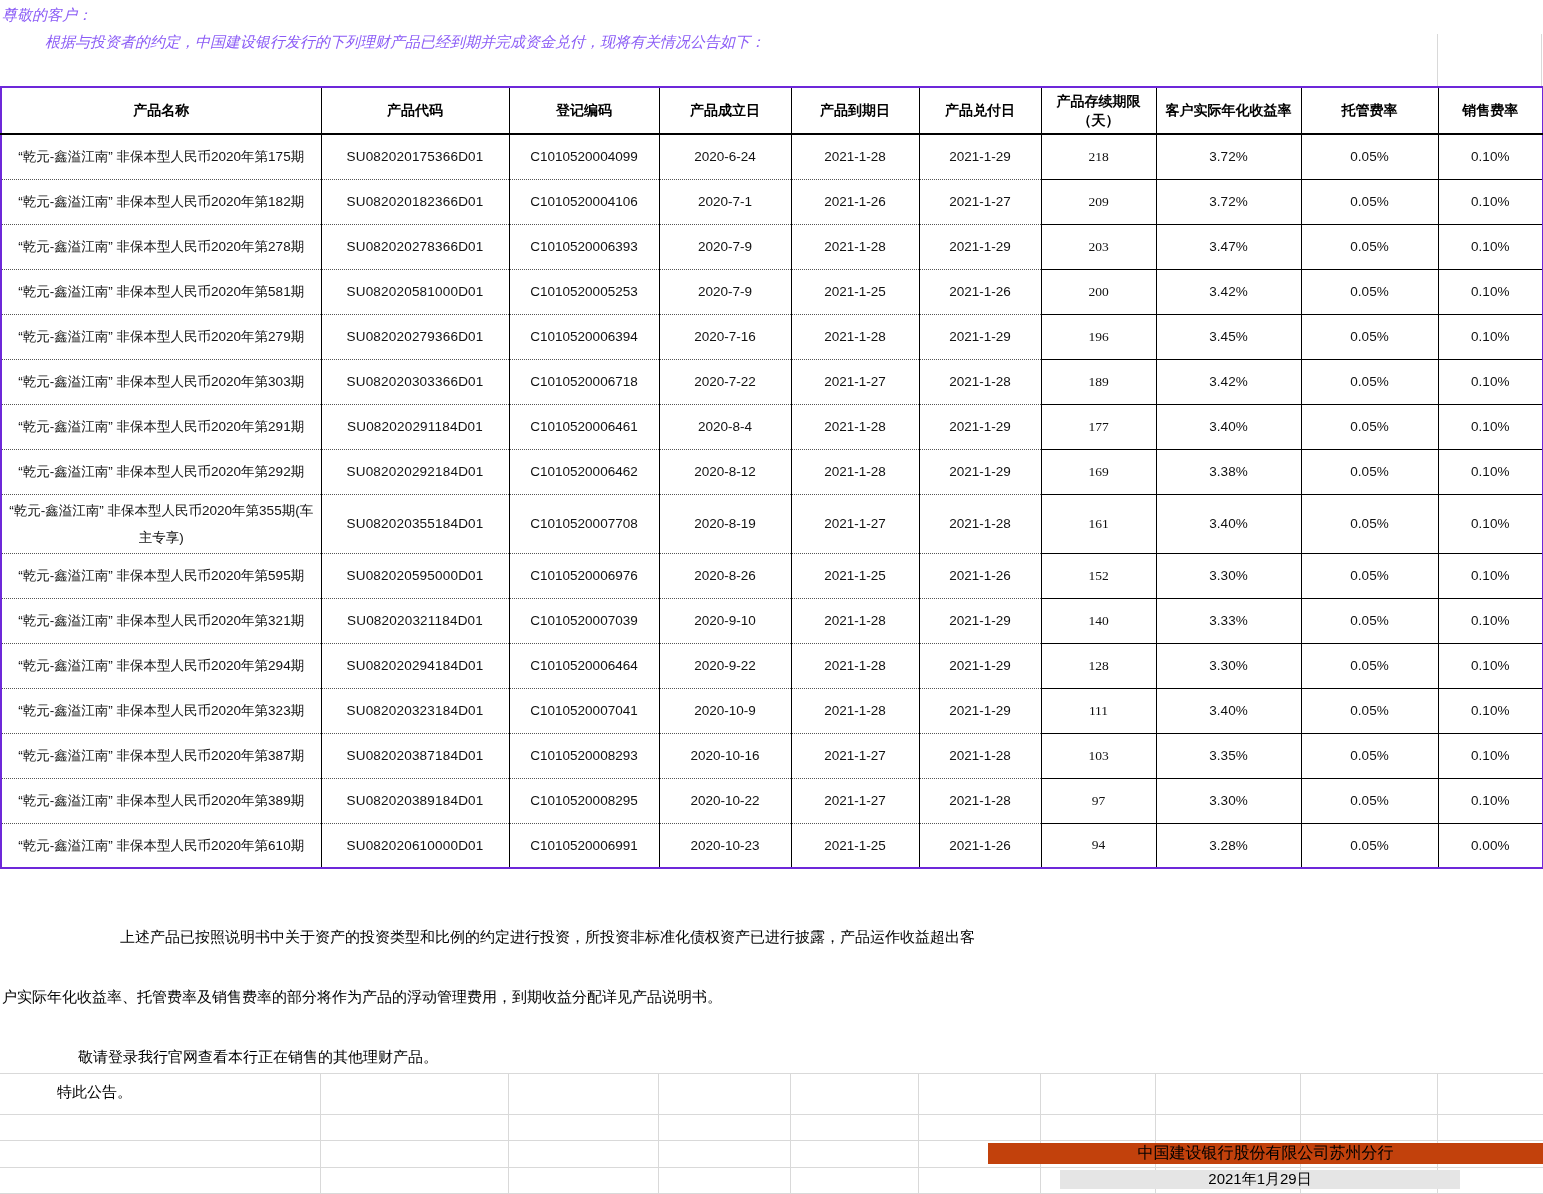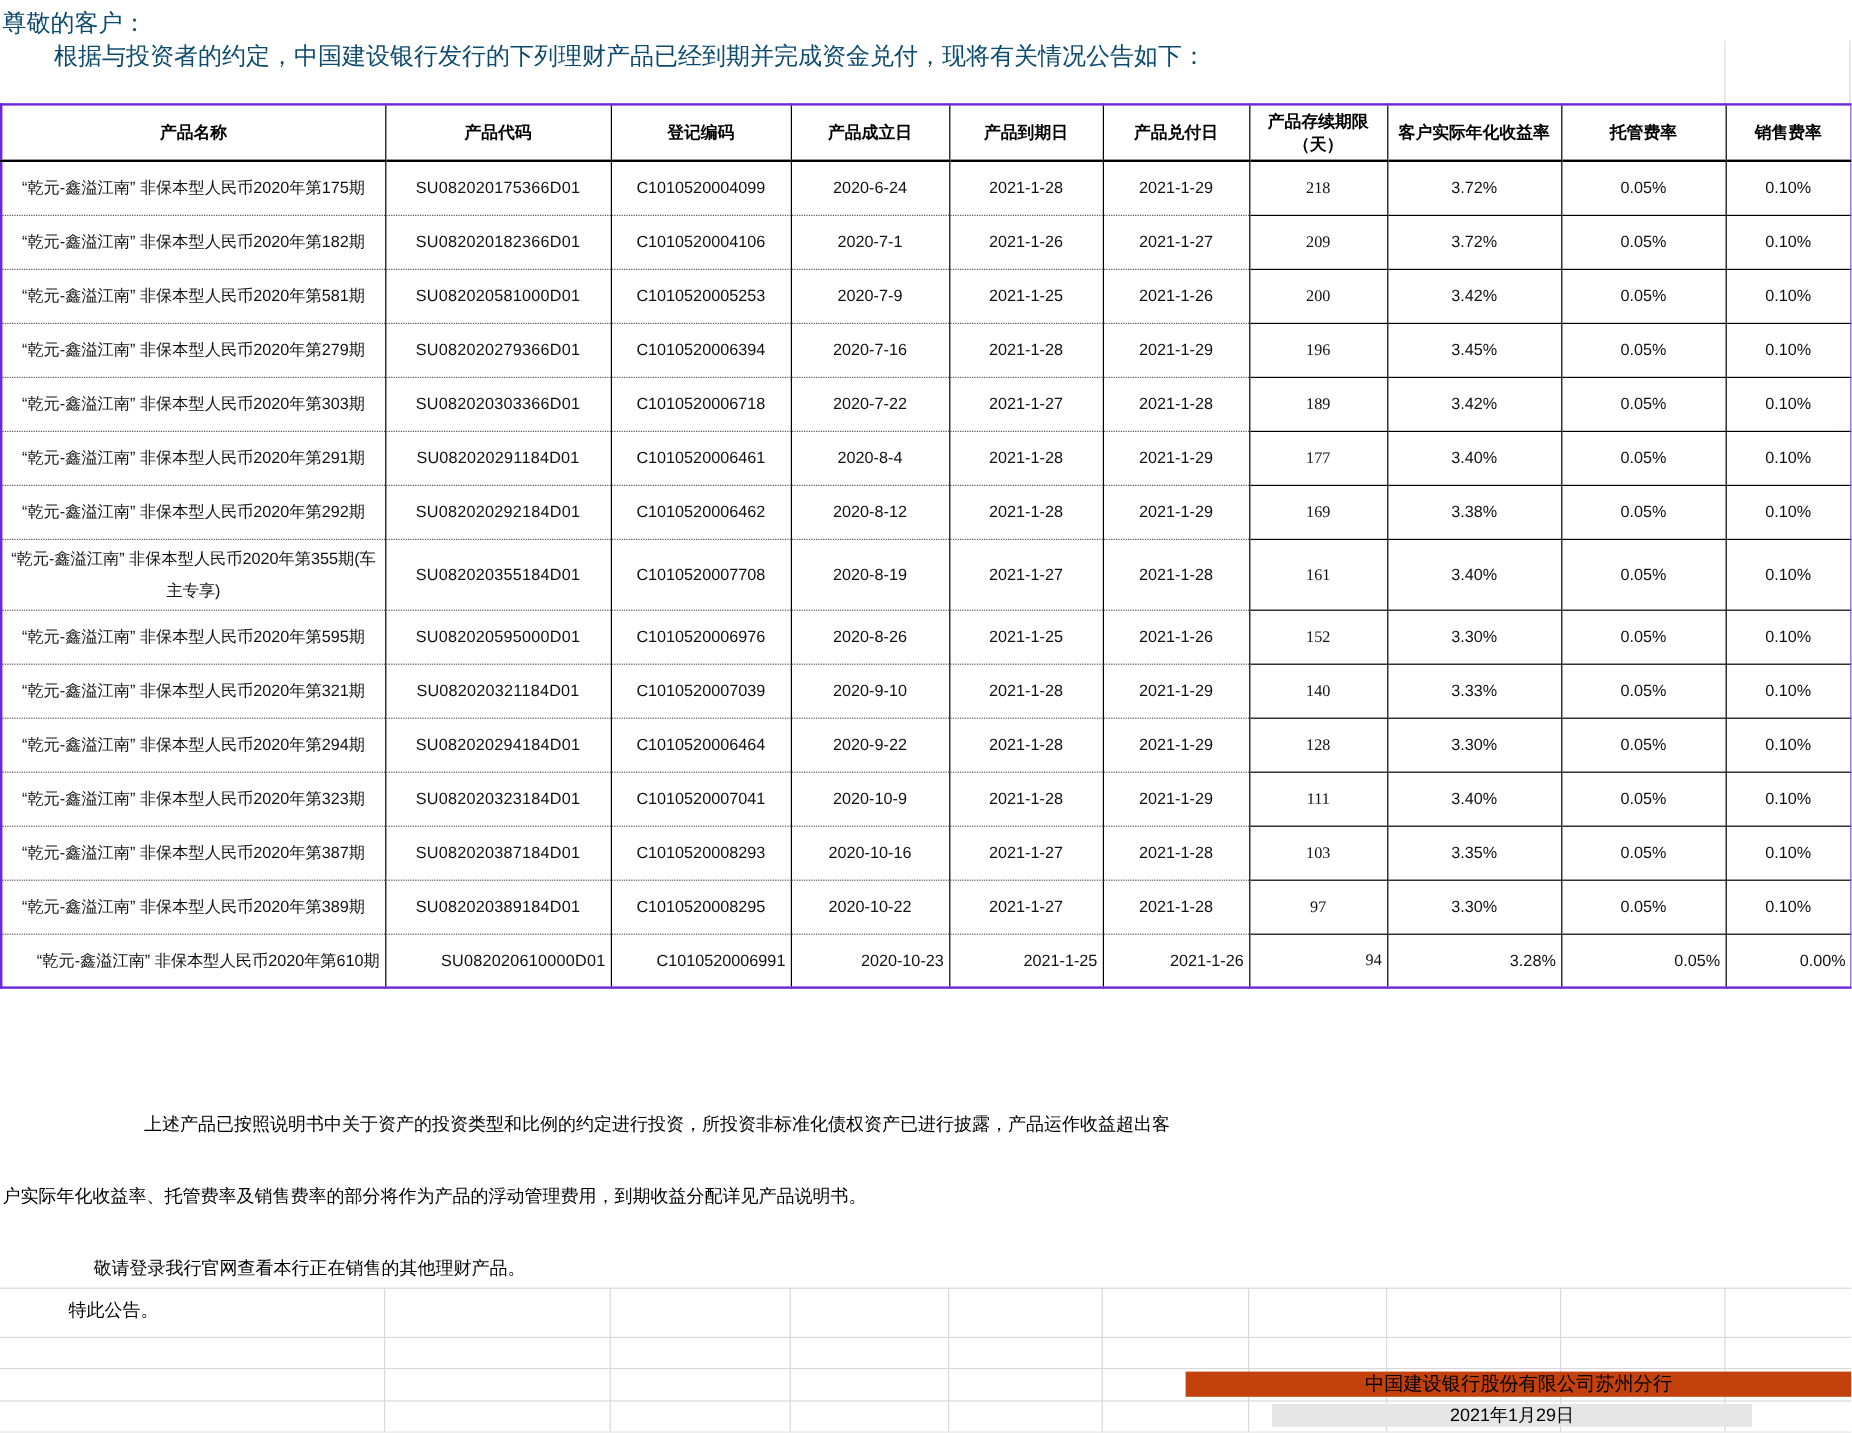--- a/index.html
+++ b/index.html
@@ -1,20 +1,20 @@
 <!DOCTYPE html>
 <html><head>
 <meta charset="utf-8">
 <style>
   * { margin:0; padding:0; box-sizing:border-box; }
   html,body { background:#fff; }
   body { font-family:"Liberation Sans","DejaVu Sans",sans-serif; color:#000; }
   .doc { position:relative; width:1543px; height:1194px; background:#ffffff; overflow:hidden; }
 
-  .top-text { position:absolute; font-size:20px; white-space:nowrap; color:#0c4a6e; }
+  .top-text { position:absolute; font-size:15px; white-space:nowrap; color:#8b5cf6;font-style:italic; }
   .greeting { left:2px; top:6px; }
   .intro    { left:45px; top:33px; }
 
   
   .grid-h, .grid-v { position:absolute; background:#d9d9d9; z-index:0; }
   .grid-h { left:0; width:1543px; height:1px; }
   .grid-v { width:1px; }
 
   
   .tbl-wrap { position:absolute; left:0; top:86px; z-index:2; }
@@ -25,21 +25,21 @@
     font-weight:bold; font-size:14px; height:47px; text-align:center; vertical-align:middle;
     padding:2px 6px; line-height:19px;
   }
   table.products td {
     border-left:1px solid #000; border-right:1px solid #000;
     height:45px; text-align:center; vertical-align:middle; padding:2px 4px;
     font-size:13.5px; color:#111;
   }
   tr.data-row td { border-bottom:1px dotted #555; }
   tr.data-row td.sep-solid { border-bottom:1px solid #000; }
-  tr.data-row:last-child td { border-bottom:none;text-align:right; }
+  tr.data-row:last-child td { border-bottom:none; }
   td.c-name { font-size:13px; line-height:27px; padding:2px 6px; }
   td.c-code { font-size:13px; letter-spacing:0.2px; }
   td.c-reg  { font-size:13px; }
   td.c-days { font-family:"Liberation Serif","DejaVu Serif",serif; font-size:14px; padding-top:10px; }
 
   
   .foot-text { position:absolute; font-size:15px; white-space:nowrap; z-index:3; color:#000; }
   .para1 { left:120px; top:928px; }
   .para2 { left:2px;   top:988px; }
   .para3 { left:78px;  top:1048px; }
@@ -121,20 +121,32 @@
       <td class="c-reg">C1010520004106</td>
       <td class="c-date">2020-7-1</td>
       <td class="c-date">2021-1-26</td>
       <td class="c-date">2021-1-27</td>
       <td class="c-days sep-solid">209</td>
       <td class="c-rate sep-solid">3.72%</td>
       <td class="c-rate sep-solid">0.05%</td>
       <td class="c-rate sep-solid">0.10%</td>
     </tr>
 
+    <tr class="data-row">
+      <td class="c-name">“乾元-鑫溢江南” 非保本型人民币2020年第278期</td>
+      <td class="c-code">SU082020278366D01</td>
+      <td class="c-reg">C1010520006393</td>
+      <td class="c-date">2020-7-9</td>
+      <td class="c-date">2021-1-28</td>
+      <td class="c-date">2021-1-29</td>
+      <td class="c-days sep-solid">203</td>
+      <td class="c-rate sep-solid">3.47%</td>
+      <td class="c-rate sep-solid">0.05%</td>
+      <td class="c-rate sep-solid">0.10%</td>
+    </tr>
 
     <tr class="data-row">
       <td class="c-name">“乾元-鑫溢江南” 非保本型人民币2020年第581期</td>
       <td class="c-code">SU082020581000D01</td>
       <td class="c-reg">C1010520005253</td>
       <td class="c-date">2020-7-9</td>
       <td class="c-date">2021-1-25</td>
       <td class="c-date">2021-1-26</td>
       <td class="c-days sep-solid">200</td>
       <td class="c-rate sep-solid">3.42%</td>

